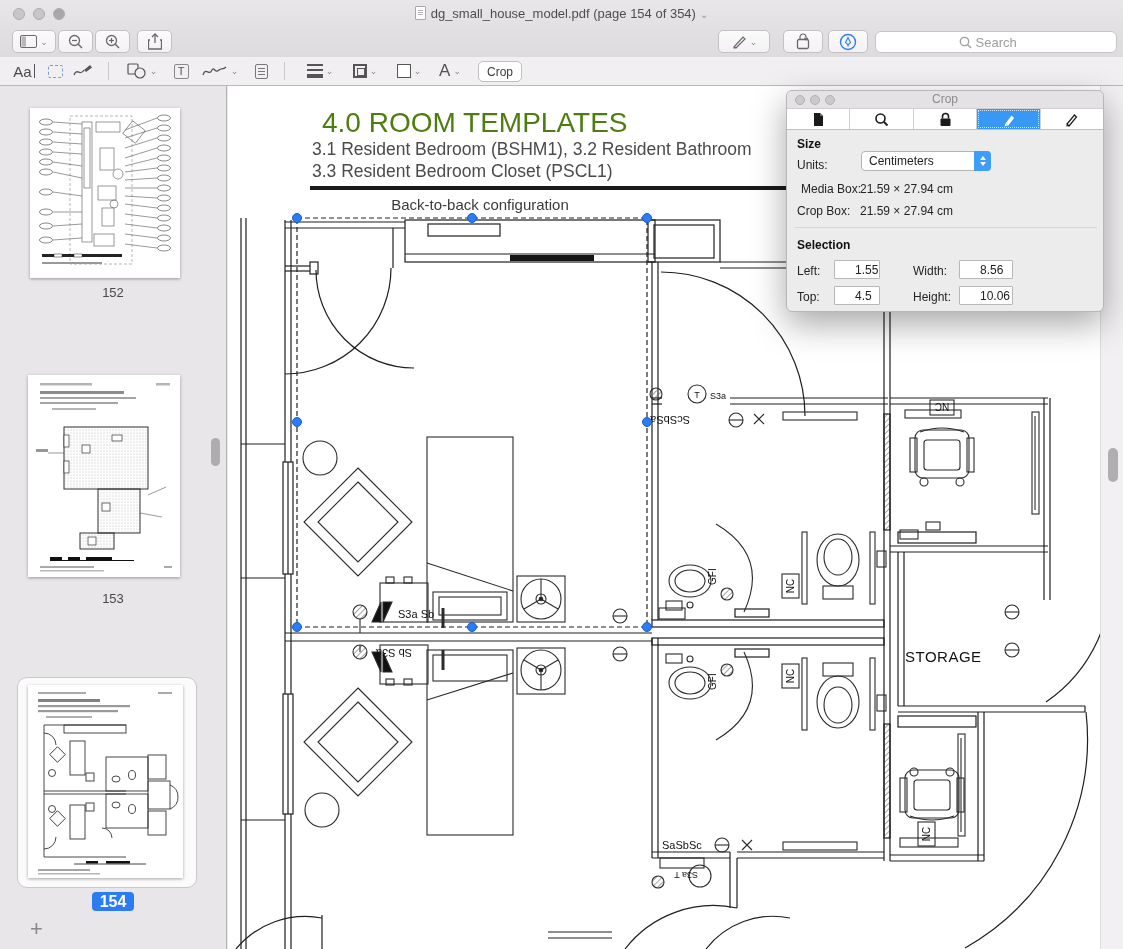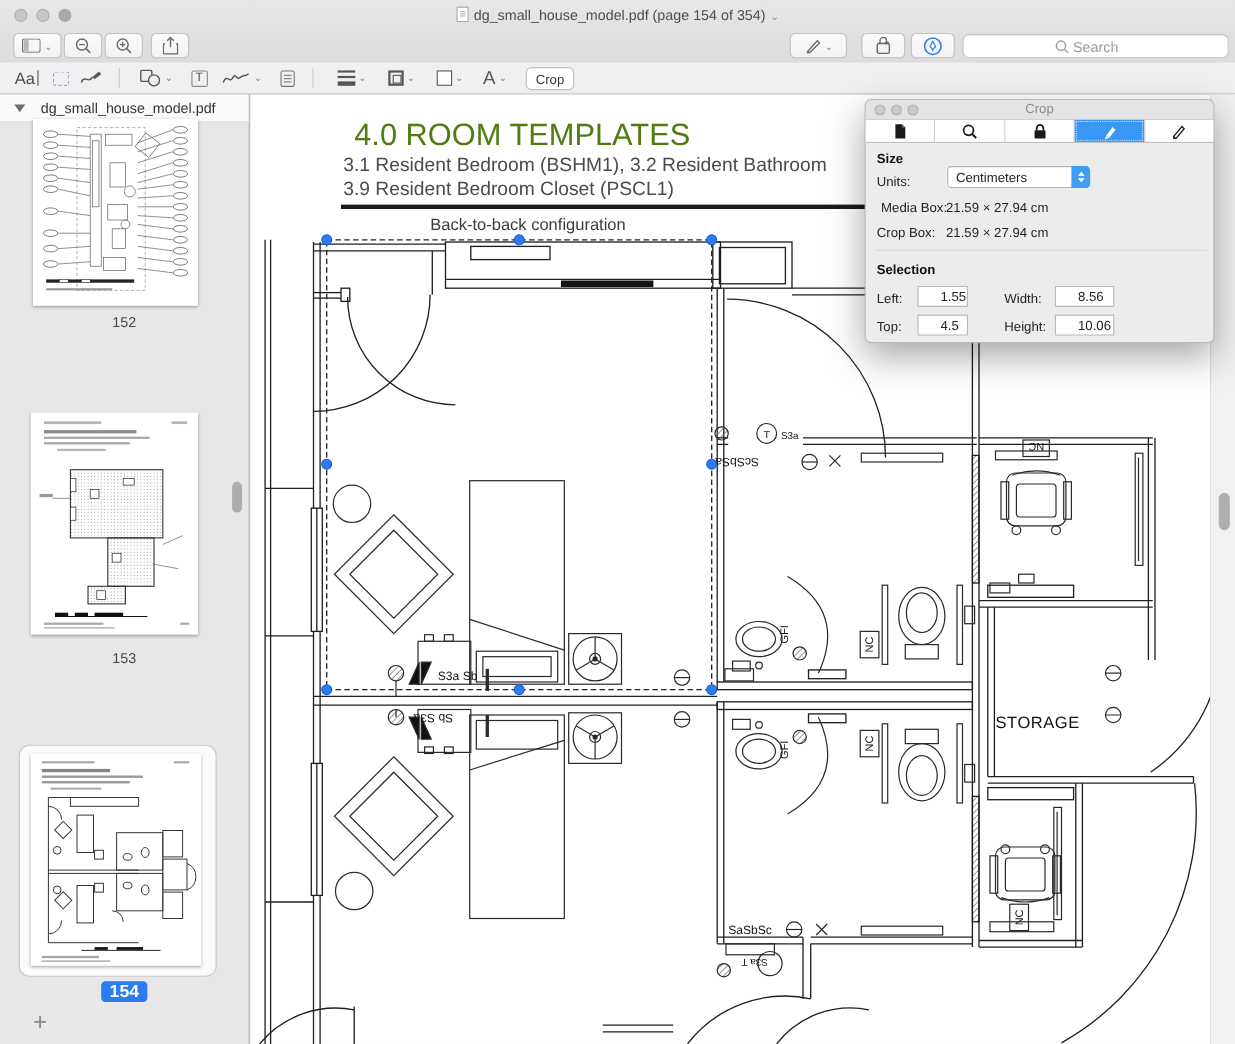--- a/index.html
+++ b/index.html
@@ -246,23 +246,20 @@
   <div class="mkitem" style="left:434px;width:32px;">
     <span style="font-size:17px;color:#555;">A</span>
     <span class="chev-s">⌄</span>
   </div>
   <div class="crop-btn">
     <span>Crop</span>
   </div>
 </div>
 
 <div class="sidebar">
-  <div class="sb-header">
-    <span class="tri"></span><span>dg_small_house_model.pdf</span>
-  </div>
 
   <div class="thumb" style="left:30px;top:22px;width:150px;height:170px;">
     <svg width="150" height="170" viewBox="0 0 150 170">
       <defs>
           <ellipse id="bb" rx="6.5" ry="3" fill="none" stroke="#555" stroke-width="0.7"></ellipse>
         </defs>
       <g stroke="#555" stroke-width="0.6" fill="none">
         <rect x="40" y="8" width="62" height="148" stroke="#888" stroke-dasharray="3 2"></rect>
         <rect x="52" y="14" width="10" height="120"></rect>
           <rect x="54" y="20" width="6" height="60"></rect>
@@ -427,21 +424,21 @@
   </div>
 
   <div class="sb-scroll"></div>
   <div class="add-btn">+</div>
 </div>
 
 <div class="content">
 
   <div class="doc-title">4.0 ROOM TEMPLATES</div>
   <div class="doc-sub" style="top:53px;">3.1 Resident Bedroom (BSHM1), 3.2 Resident Bathroom</div>
-  <div class="doc-sub" style="top:75px;">3.9 Resident Bedroom Closet (PSCL1)</div>
+  <div class="doc-sub" style="top:75px;">3.3 Resident Bedroom Closet (PSCL1)</div>
   <div class="doc-rule"></div>
   <div class="doc-caption">Back-to-back configuration</div>
 
   <svg class="plan-svg" width="895" height="863" viewBox="228 86 895 863">
     <defs>
       <pattern id="hatch" width="4" height="4" patternUnits="userSpaceOnUse" patternTransform="rotate(45)">
         <line x1="0" y1="0" x2="0" y2="4" stroke="#666" stroke-width="1.2"></line>
       </pattern>
     </defs>
 

